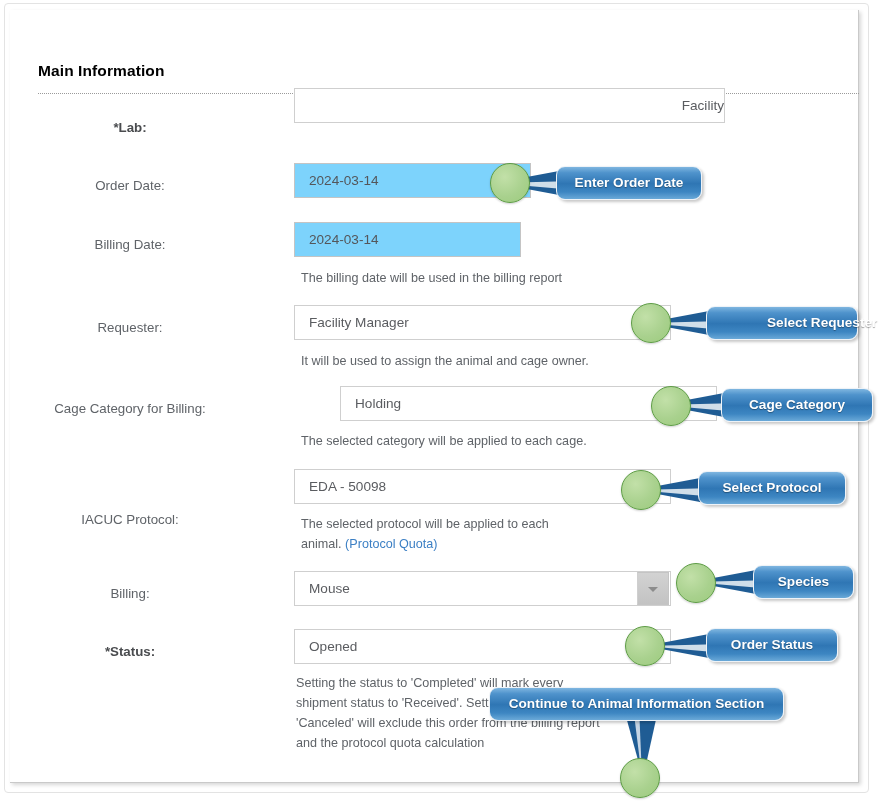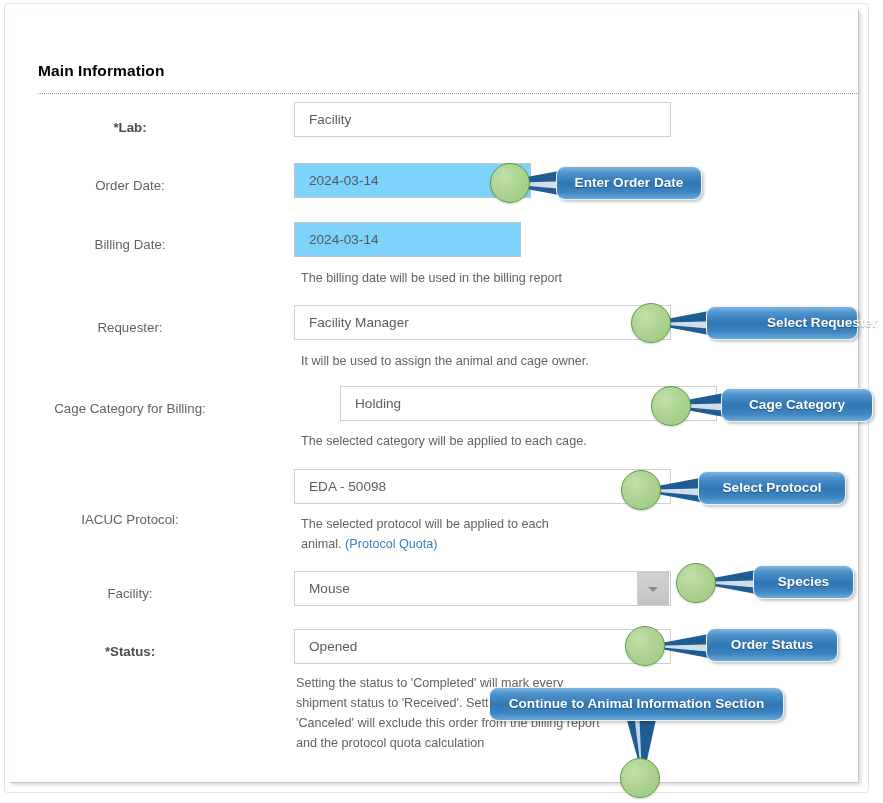--- a/index.html
+++ b/index.html
@@ -188,21 +188,21 @@
 
   <div class="outer-frame"></div>
 
   <div class="content-panel">
 
     <div class="section-title">Main Information</div>
     <div class="section-divider"></div>
 
     <div class="form-row">
       <div class="field-label required" style="top:110px; left:-10px;">*Lab:</div>
-      <input class="field-input" type="text" readonly="" style="left: 284px; top: 92px; width: 377px;" value="Facility">
+      <input class="field-input" type="text" readonly="" style="left: 284px; top: 78px; width: 431px; text-align: right;" value="Facility">
     </div>
 
     <div class="form-row">
       <div class="field-label" style="top:168px; left:-10px;">Order Date:</div>
       <input class="field-input readonly" type="text" readonly="" style="left: 284px; top: 153px; width: 237px;" value="2024-03-14">
     </div>
 
     <div class="form-row">
       <div class="field-label" style="top:227px; left:-10px;">Billing Date:</div>
       <input class="field-input readonly" type="text" readonly="" style="left: 284px; top: 212px; width: 227px;" value="2024-03-14">
@@ -222,21 +222,21 @@
     </div>
 
     <div class="form-row">
       <div class="field-label" style="top:474px; left:-10px;margin-top:28px;">IACUC Protocol:</div>
       <input class="field-input" type="text" readonly="" style="left: 284px; top: 459px; width: 377px;" value="EDA - 50098">
       <div class="help-text" style="left:291px; top:504px; width:330px;"><span>The selected protocol will be applied to each
 animal. </span><span class="help-link">(Protocol Quota)</span></div>
     </div>
 
     <div class="form-row">
-      <div class="field-label" style="top:576px; left:-10px;">Facility:</div>
+      <div class="field-label" style="top:576px; left:-10px;">Billing:</div>
       <input class="field-input" type="text" readonly="" style="left: 284px; top: 561px; width: 377px;" value="Mouse">
       <div class="dd-button" style="left:627px; top:562px;">
         <span class="dd-caret"></span>
       </div>
     </div>
 
     <div class="form-row">
       <div class="field-label required" style="top:634px; left:-10px;">*Status:</div>
       <input class="field-input" type="text" readonly="" style="left: 284px; top: 619px; width: 377px;" value="Opened">
       <div class="help-text" style="left:286px; top:663px; width:400px;"> Setting the status to 'Completed' will mark every

